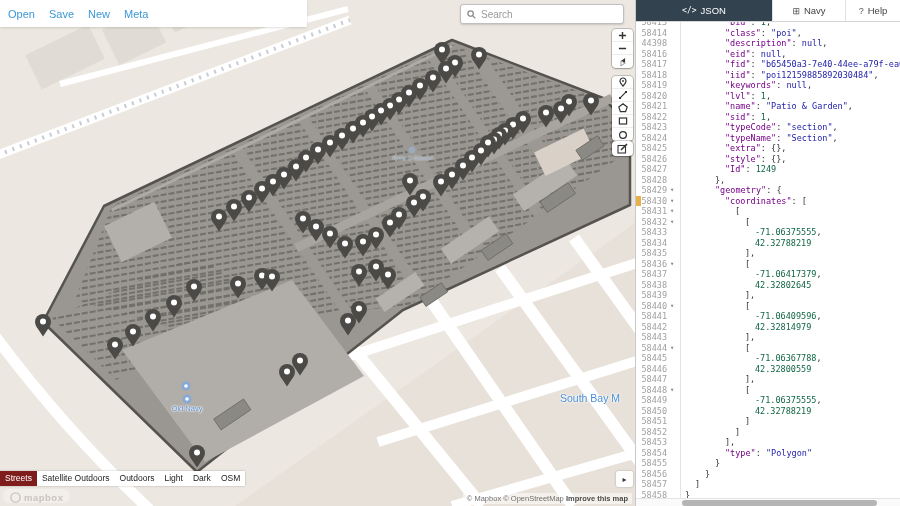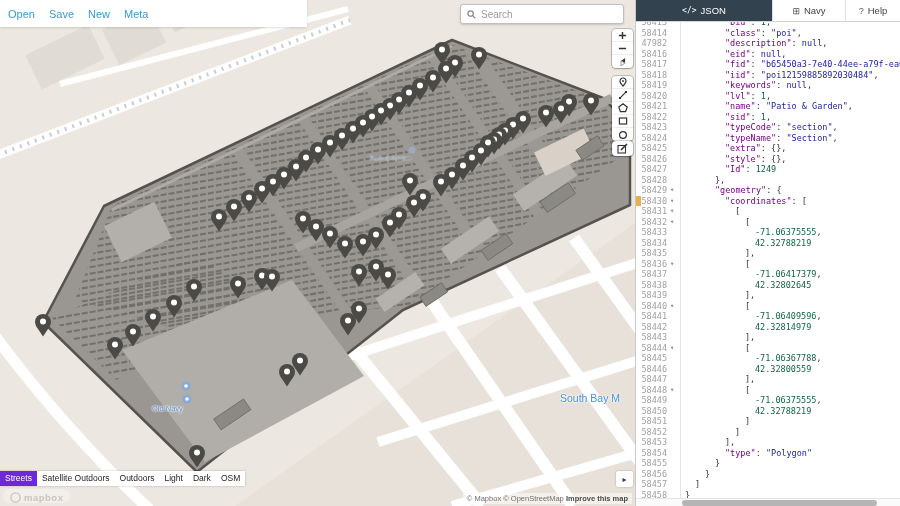--- a/index.html
+++ b/index.html
@@ -32,39 +32,39 @@
                overflow:hidden; }
   .ctl-btn { width:21px; height:13px; display:flex; align-items:center; justify-content:center;
              border-bottom:1px solid #ececec; cursor:pointer; color:#333; }
   .ctl-btn:last-child { border-bottom:none; }
   .ctl-btn svg { display:block; }
 
   
   .layerbar { position:absolute; left:0; bottom:20px; height:15px; display:flex; align-items:stretch;
               background:#fff; z-index:26; font-size:8.5px; box-shadow:0 0 2px rgba(0,0,0,.25); }
   .layerbar .lyr { padding:2px 5px; color:#222; cursor:pointer; white-space:nowrap; }
-  .layerbar .lyr.active { background:#6d28d9; color:#fff; }
+  .layerbar .lyr.active { background:#7f1d1d; color:#fff; }
 
   
   .mblogo { position:absolute; left:3px; bottom:3px; height:14px; display:flex; align-items:flex-end;
             background:rgba(255,255,255,.35); border-radius:8px; padding:0 7px; z-index:26; }
   .mblogo .word { font-size:9.5px; font-weight:bold; color:#c9c4bd; letter-spacing:.5px; margin-left:3px; }
 
   
   .attrib { position:absolute; right:3px; bottom:2px; font-size:7.5px; color:#6f6f6f;
             background:rgba(255,255,255,.5); padding:1px 4px; z-index:26; white-space:nowrap; }
   .attrib .bold { font-weight:bold; color:#4a4a4a; }
 
   
   .collapse-btn { position:absolute; left:616px; top:471px; width:17px; height:16px; background:#fff;
                   border-radius:2px; box-shadow:0 0 2px rgba(0,0,0,.3); display:flex; align-items:center;
                   justify-content:center; font-size:8px; color:#333; z-index:26; cursor:pointer; }
 
   
-  .maplabel { position:absolute; z-index:18; text-align:left; pointer-events:none;
+  .maplabel { position:absolute; z-index:18; text-align:center; pointer-events:none;
               text-shadow:0 0 2px #fff,0 0 2px #fff,0 0 2px #fff; }
   .lbl-oldnavy { left:152px; top:404px; width:70px; font-size:7.5px; color:#5b8fd2; }
   .lbl-mall { left:560px; top:392px; width:120px; font-size:10.5px; color:#4a8fd7; text-align:left; }
   .lbl-poi { left:370px; top:155px; width:86px; font-size:6px; color:#8fadd6; opacity:.55; }
 
   
   #panel { position:absolute; left:635px; top:0; width:265px; height:506px; background:#fff;
            border-left:1px solid #c9c9c9; }
   .tabs { display:flex; height:22px; border-bottom:1px solid #d5d5d5; background:#fff; }
   .tab { display:flex; align-items:center; justify-content:center; font-size:9.5px; color:#444;
@@ -432,21 +432,21 @@
       <div class="tab tab-help">
         <span class="ticon">?</span>
         <span>Help</span>
       </div>
     </div>
 
     <div class="editor">
       <div class="cm-lines">
           <div class="cm-line"><span class="ln">58413</span><span class="fold"></span><span class="code" style="padding-left: 44px;"><span class="tk-k">"bid"</span><span class="tk-p">: </span><span class="tk-n">1</span><span class="tk-p">,</span></span></div>
           <div class="cm-line"><span class="ln">58414</span><span class="fold"></span><span class="code" style="padding-left: 44px;"><span class="tk-k">"class"</span><span class="tk-p">: </span><span class="tk-s">"poi"</span><span class="tk-p">,</span></span></div>
-          <div class="cm-line"><span class="ln">47982</span><span class="fold"></span><span class="code" style="padding-left: 44px;"><span class="tk-k">"description"</span><span class="tk-p">: </span><span class="tk-a">null</span><span class="tk-p">,</span></span></div>
+          <div class="cm-line"><span class="ln">44398</span><span class="fold"></span><span class="code" style="padding-left: 44px;"><span class="tk-k">"description"</span><span class="tk-p">: </span><span class="tk-a">null</span><span class="tk-p">,</span></span></div>
           <div class="cm-line"><span class="ln">58416</span><span class="fold"></span><span class="code" style="padding-left: 44px;"><span class="tk-k">"eid"</span><span class="tk-p">: </span><span class="tk-a">null</span><span class="tk-p">,</span></span></div>
           <div class="cm-line"><span class="ln">58417</span><span class="fold"></span><span class="code" style="padding-left: 44px;"><span class="tk-k">"fid"</span><span class="tk-p">: </span><span class="tk-s">"b65450a3-7e40-44ee-a79f-ea6640bcd220"</span></span></div>
           <div class="cm-line"><span class="ln">58418</span><span class="fold"></span><span class="code" style="padding-left: 44px;"><span class="tk-k">"iid"</span><span class="tk-p">: </span><span class="tk-s">"poi12159885892030484"</span><span class="tk-p">,</span></span></div>
           <div class="cm-line"><span class="ln">58419</span><span class="fold"></span><span class="code" style="padding-left: 44px;"><span class="tk-k">"keywords"</span><span class="tk-p">: </span><span class="tk-a">null</span><span class="tk-p">,</span></span></div>
           <div class="cm-line"><span class="ln">58420</span><span class="fold"></span><span class="code" style="padding-left: 44px;"><span class="tk-k">"lvl"</span><span class="tk-p">: </span><span class="tk-n">1</span><span class="tk-p">,</span></span></div>
           <div class="cm-line"><span class="ln">58421</span><span class="fold"></span><span class="code" style="padding-left: 44px;"><span class="tk-k">"name"</span><span class="tk-p">: </span><span class="tk-s">"Patio &amp; Garden"</span><span class="tk-p">,</span></span></div>
           <div class="cm-line"><span class="ln">58422</span><span class="fold"></span><span class="code" style="padding-left: 44px;"><span class="tk-k">"sid"</span><span class="tk-p">: </span><span class="tk-n">1</span><span class="tk-p">,</span></span></div>
           <div class="cm-line"><span class="ln">58423</span><span class="fold"></span><span class="code" style="padding-left: 44px;"><span class="tk-k">"typeCode"</span><span class="tk-p">: </span><span class="tk-s">"section"</span><span class="tk-p">,</span></span></div>
           <div class="cm-line"><span class="ln">58424</span><span class="fold"></span><span class="code" style="padding-left: 44px;"><span class="tk-k">"typeName"</span><span class="tk-p">: </span><span class="tk-s">"Section"</span><span class="tk-p">,</span></span></div>
           <div class="cm-line"><span class="ln">58425</span><span class="fold"></span><span class="code" style="padding-left: 44px;"><span class="tk-k">"extra"</span><span class="tk-p">: {},</span></span></div>

